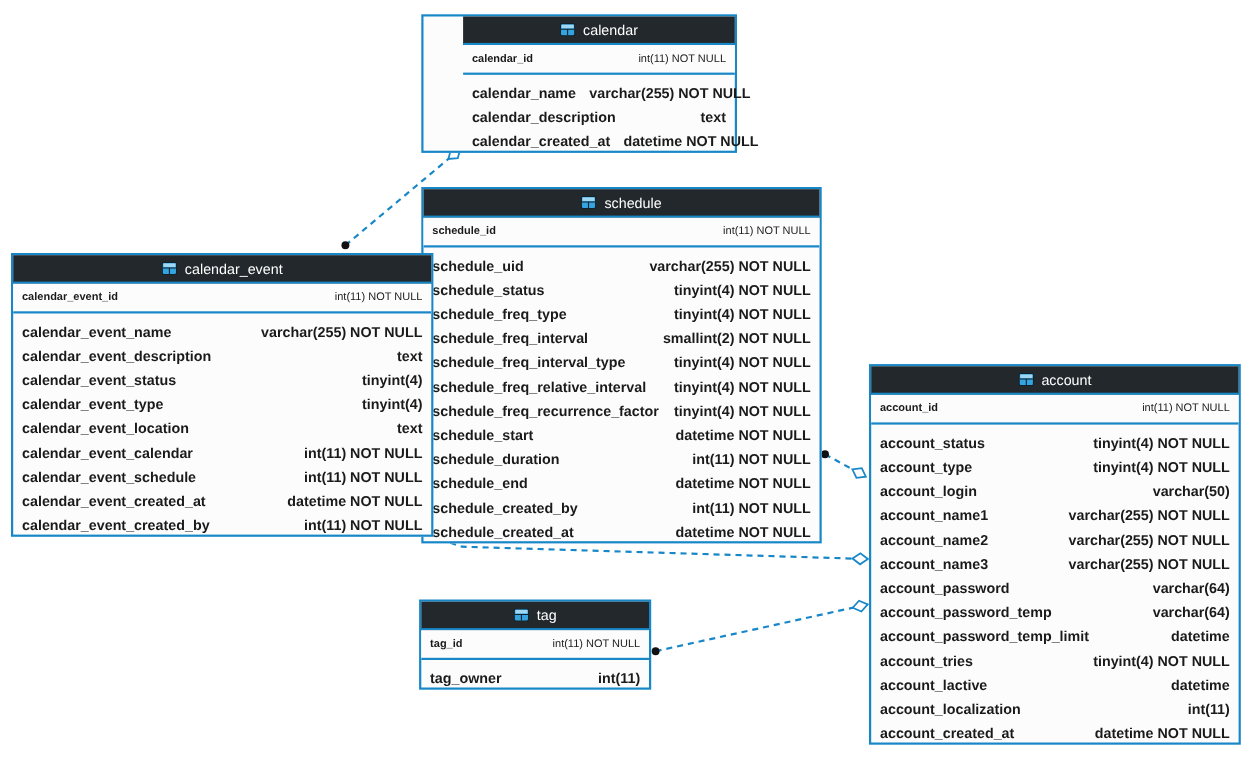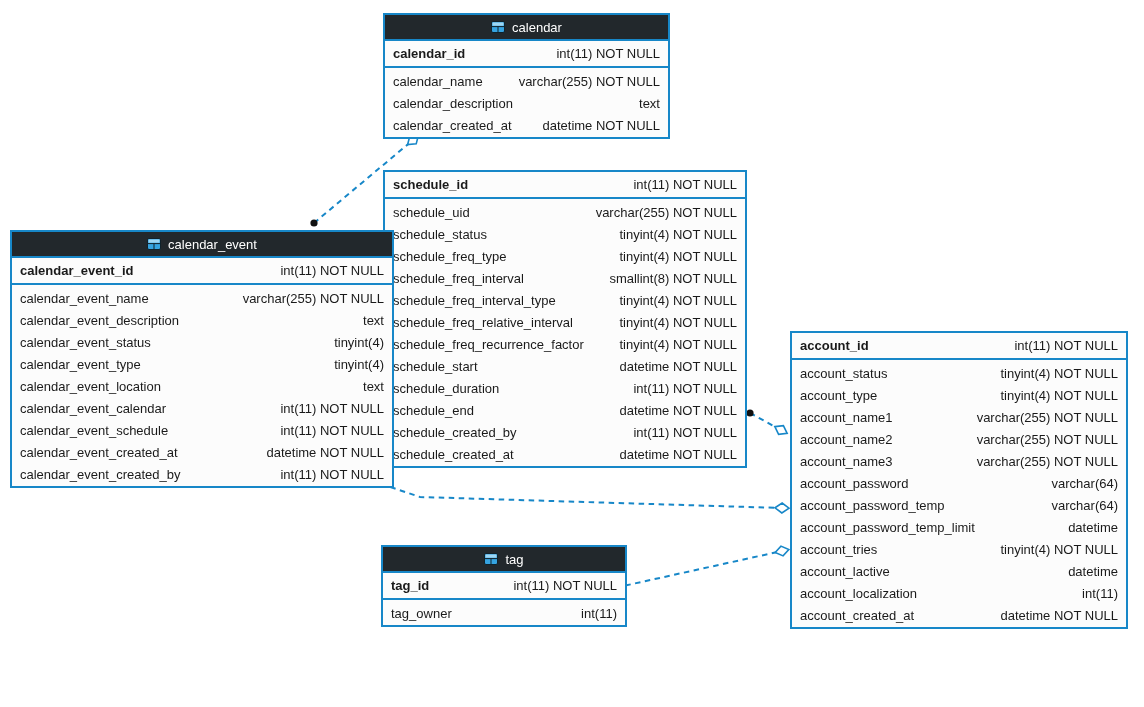--- a/index.html
+++ b/index.html
@@ -27,30 +27,31 @@
     font-size:13px;
     border-bottom:2px solid var(--accent);
   }
   .ticon{display:flex;align-items:center;}
   .pkrow{
     height:25px;
     display:flex;align-items:center;justify-content:space-between;
     padding:0 8px;
     border-bottom:2px solid var(--accent);
     background:var(--row-bg);
-    font-size:13px;
+    font-size:10px;
   }
   .pkrow .cname{font-weight:bold;}
   .rows{padding:2px 0 1px 0;}
   .row{
     height:22px;
-    display:flex;align-items:center;justify-content:space-between;
+    display:flex;align-items:flex-end;justify-content:space-between;
     padding:0 8px;
     font-size:13px;
     white-space:nowrap;
+    font-weight:bold;
   }
   .cname{text-align:left;}
   .ctype{text-align:right;margin-left:12px;}
 </style>
 </head>
 <body>
 
 <div class="canvas">
 
   <svg id="wires">
@@ -74,21 +75,21 @@
         <circle cx="343" cy="471" r="3.6" fill="#111111"></circle>
         <path d="M -7 0 L 0 -5 L 7 0 L 0 5 Z" transform="translate(782,508) rotate(1.7404964078946428)" fill="#ffffff" stroke="#1787c8" stroke-width="1.6"></path>
       </g>
       <g>
         <polyline points="596,592 782,551" fill="none" stroke="#1787c8" stroke-width="2" stroke-dasharray="5.5 4.5"></polyline>
         <circle cx="596" cy="592" r="3.6" fill="#111111"></circle>
         <path d="M -7 0 L 0 -5 L 7 0 L 0 5 Z" transform="translate(782,551) rotate(-12.430922076287732)" fill="#ffffff" stroke="#1787c8" stroke-width="1.6"></path>
       </g>
     </svg>
 
-  <div class="erd-table" style="left:383px;top:13px;width:287px;">
+  <div class="erd-table" style="left:383px;top:13px;width:287px;padding-left:36px;">
     <div class="thead">
       <span class="ticon">
         <svg width="14" height="12" viewBox="0 0 14 12">
             <rect x="0.5" y="0.5" width="13" height="11" rx="1.5" fill="#35a3e0" stroke="#10222b"></rect>
             <rect x="1.5" y="1.5" width="11" height="3.2" fill="#9fd6f2"></rect>
             <line x1="1" y1="5.6" x2="13" y2="5.6" stroke="#10222b"></line>
             <line x1="7" y1="5.6" x2="7" y2="11" stroke="#10222b"></line>
           </svg>
       </span>
       <span>calendar</span>
@@ -107,40 +108,51 @@
           <span class="ctype">text</span>
         </div>
         <div class="row">
           <span class="cname">calendar_created_at</span>
           <span class="ctype">datetime NOT NULL</span>
         </div>
       </div>
   </div>
 
   <div class="erd-table" style="left:383px;top:170px;width:364px;">
+    <div class="thead">
+      <span class="ticon">
+        <svg width="14" height="12" viewBox="0 0 14 12">
+            <rect x="0.5" y="0.5" width="13" height="11" rx="1.5" fill="#35a3e0" stroke="#10222b"></rect>
+            <rect x="1.5" y="1.5" width="11" height="3.2" fill="#9fd6f2"></rect>
+            <line x1="1" y1="5.6" x2="13" y2="5.6" stroke="#10222b"></line>
+            <line x1="7" y1="5.6" x2="7" y2="11" stroke="#10222b"></line>
+          </svg>
+      </span>
+      <span>schedule</span>
+    </div>
     <div class="pkrow">
       <span class="cname">schedule_id</span>
       <span class="ctype">int(11) NOT NULL</span>
     </div>
     <div class="rows">
         <div class="row">
           <span class="cname">schedule_uid</span>
           <span class="ctype">varchar(255) NOT NULL</span>
         </div>
         <div class="row">
           <span class="cname">schedule_status</span>
           <span class="ctype">tinyint(4) NOT NULL</span>
         </div>
         <div class="row">
           <span class="cname">schedule_freq_type</span>
           <span class="ctype">tinyint(4) NOT NULL</span>
         </div>
         <div class="row">
           <span class="cname">schedule_freq_interval</span>
-          <span class="ctype">smallint(8) NOT NULL</span>
+          <span class="ctype">smallint(2) NOT NULL</span>
         </div>
         <div class="row">
           <span class="cname">schedule_freq_interval_type</span>
           <span class="ctype">tinyint(4) NOT NULL</span>
         </div>
         <div class="row">
           <span class="cname">schedule_freq_relative_interval</span>
           <span class="ctype">tinyint(4) NOT NULL</span>
         </div>
         <div class="row">
@@ -220,32 +232,47 @@
           <span class="ctype">datetime NOT NULL</span>
         </div>
         <div class="row">
           <span class="cname">calendar_event_created_by</span>
           <span class="ctype">int(11) NOT NULL</span>
         </div>
       </div>
   </div>
 
   <div class="erd-table" style="left:790px;top:331px;width:338px;">
+    <div class="thead">
+      <span class="ticon">
+        <svg width="14" height="12" viewBox="0 0 14 12">
+            <rect x="0.5" y="0.5" width="13" height="11" rx="1.5" fill="#35a3e0" stroke="#10222b"></rect>
+            <rect x="1.5" y="1.5" width="11" height="3.2" fill="#9fd6f2"></rect>
+            <line x1="1" y1="5.6" x2="13" y2="5.6" stroke="#10222b"></line>
+            <line x1="7" y1="5.6" x2="7" y2="11" stroke="#10222b"></line>
+          </svg>
+      </span>
+      <span>account</span>
+    </div>
     <div class="pkrow">
       <span class="cname">account_id</span>
       <span class="ctype">int(11) NOT NULL</span>
     </div>
     <div class="rows">
         <div class="row">
           <span class="cname">account_status</span>
           <span class="ctype">tinyint(4) NOT NULL</span>
         </div>
         <div class="row">
           <span class="cname">account_type</span>
           <span class="ctype">tinyint(4) NOT NULL</span>
+        </div>
+        <div class="row">
+          <span class="cname">account_login</span>
+          <span class="ctype">varchar(50)</span>
         </div>
         <div class="row">
           <span class="cname">account_name1</span>
           <span class="ctype">varchar(255) NOT NULL</span>
         </div>
         <div class="row">
           <span class="cname">account_name2</span>
           <span class="ctype">varchar(255) NOT NULL</span>
         </div>
         <div class="row">
@@ -276,21 +303,21 @@
           <span class="cname">account_localization</span>
           <span class="ctype">int(11)</span>
         </div>
         <div class="row">
           <span class="cname">account_created_at</span>
           <span class="ctype">datetime NOT NULL</span>
         </div>
       </div>
   </div>
 
-  <div class="erd-table" style="left:381px;top:545px;width:246px;">
+  <div class="erd-table" style="left:381px;top:545px;width:211px;">
     <div class="thead">
       <span class="ticon">
         <svg width="14" height="12" viewBox="0 0 14 12">
             <rect x="0.5" y="0.5" width="13" height="11" rx="1.5" fill="#35a3e0" stroke="#10222b"></rect>
             <rect x="1.5" y="1.5" width="11" height="3.2" fill="#9fd6f2"></rect>
             <line x1="1" y1="5.6" x2="13" y2="5.6" stroke="#10222b"></line>
             <line x1="7" y1="5.6" x2="7" y2="11" stroke="#10222b"></line>
           </svg>
       </span>
       <span>tag</span>

